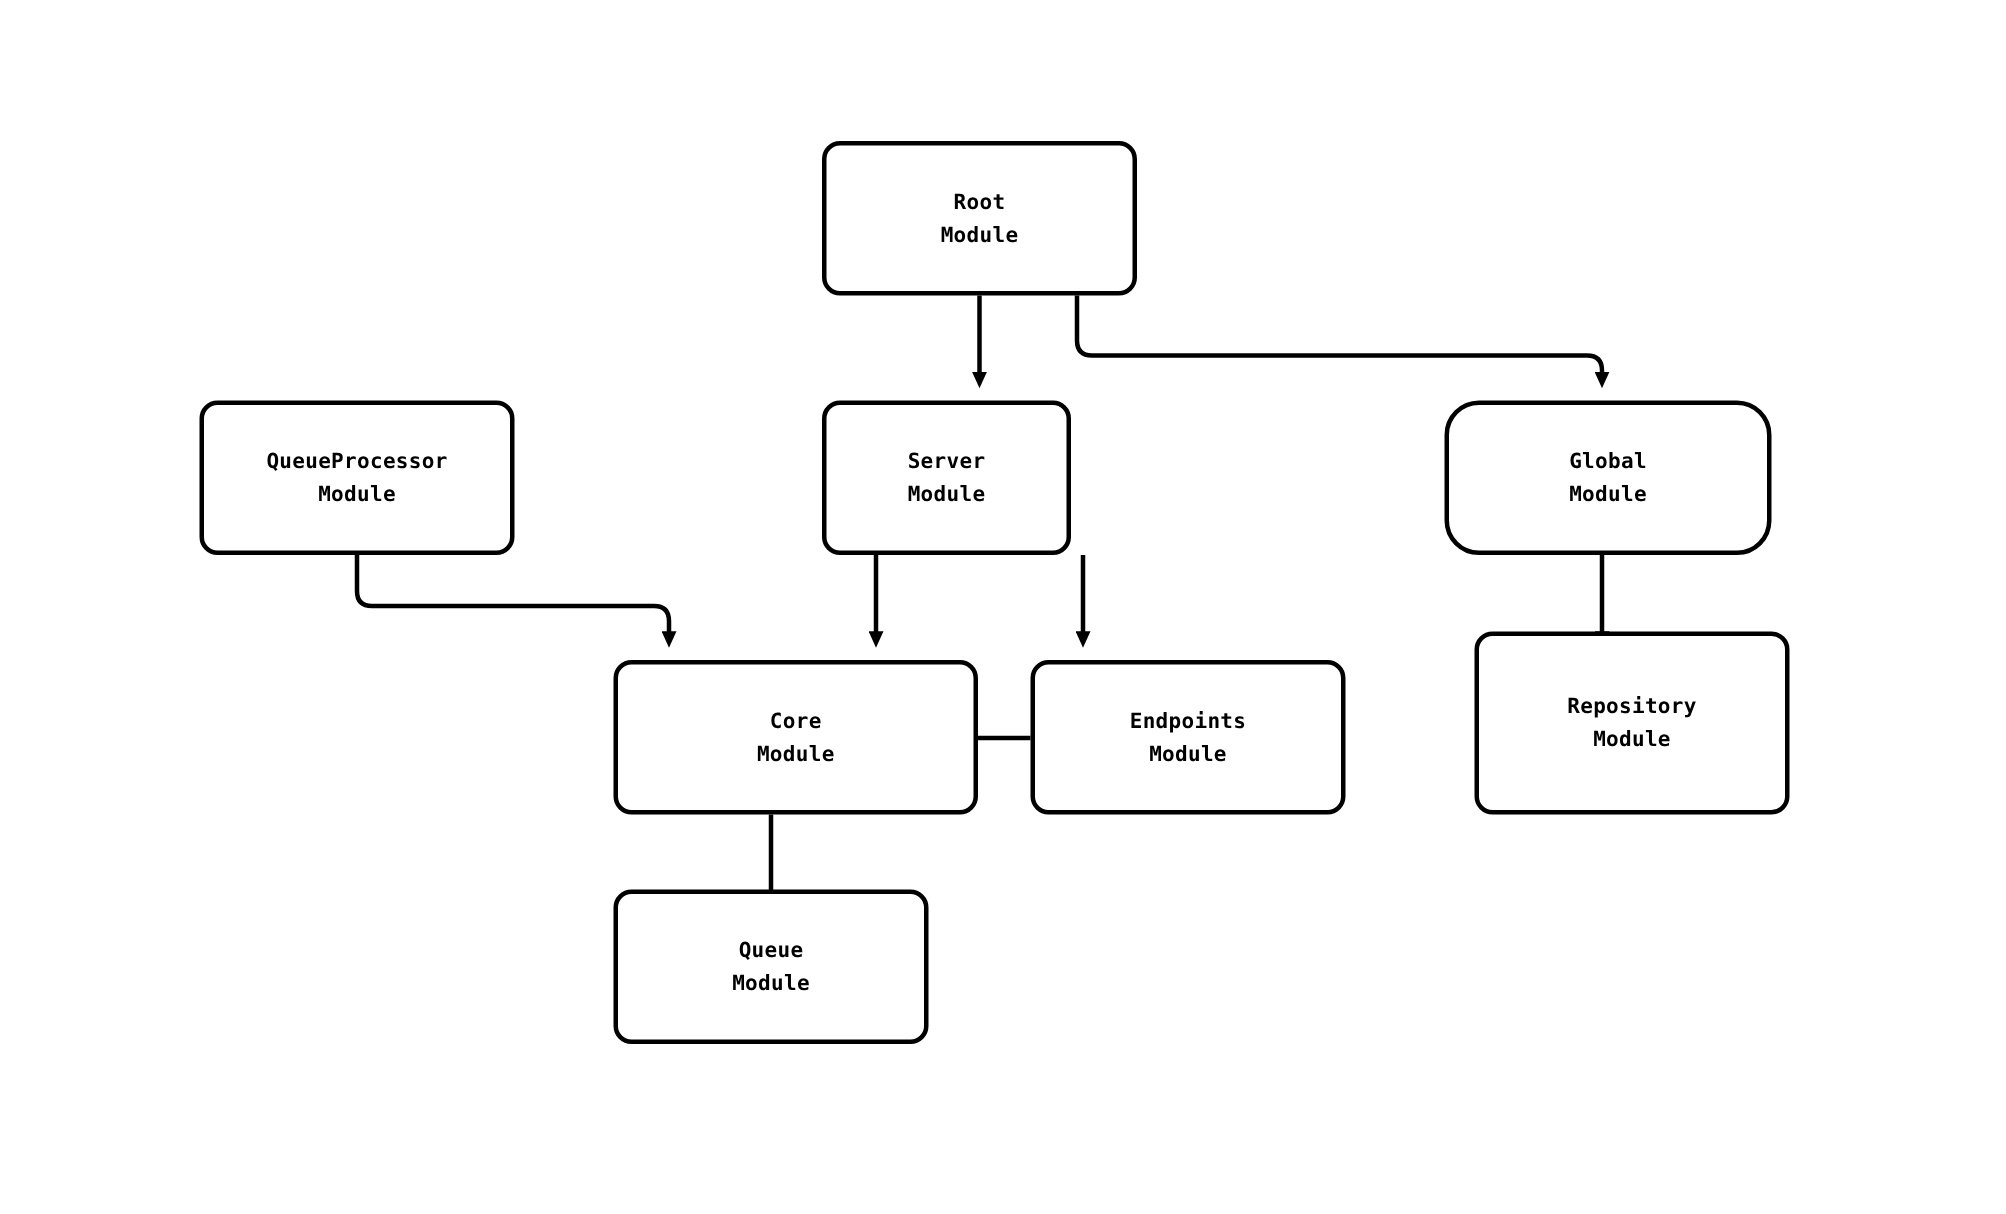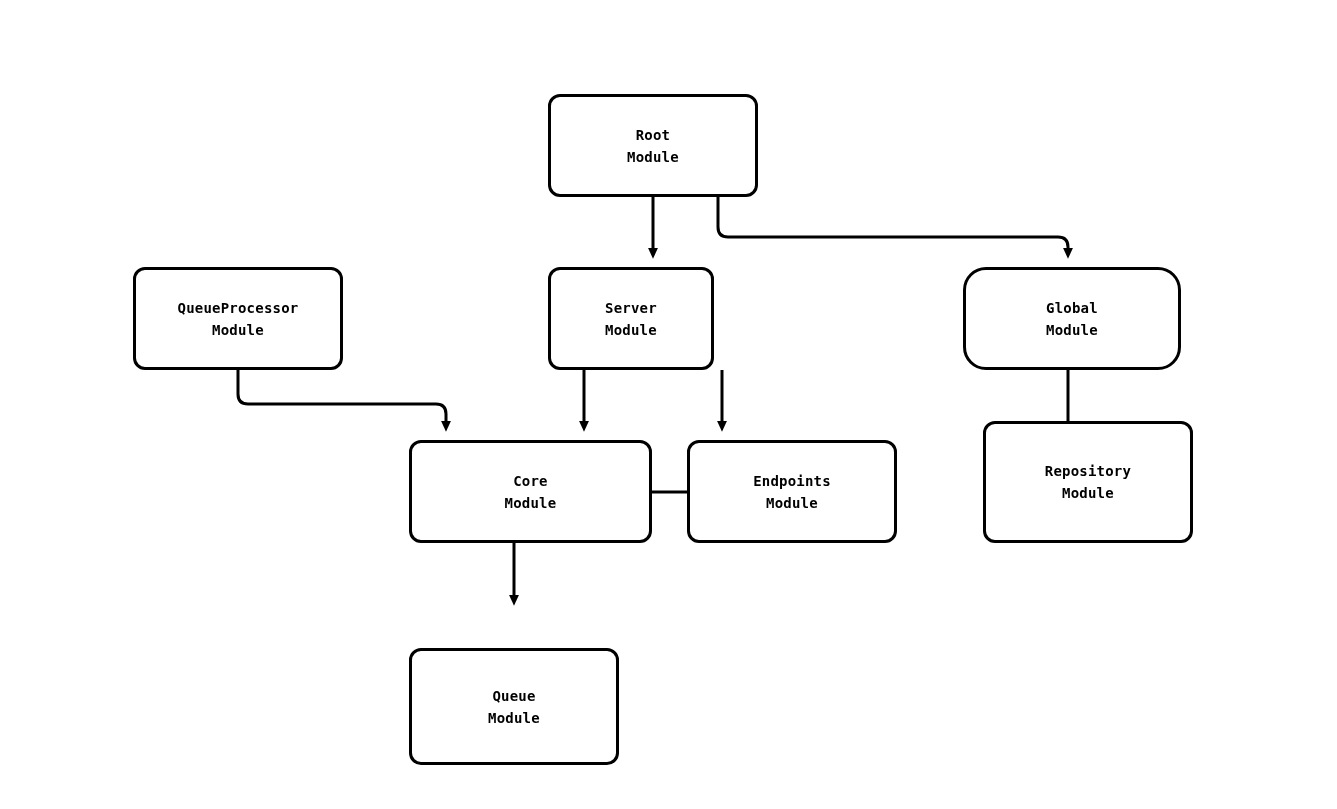--- a/index.html
+++ b/index.html
@@ -106,18 +106,18 @@
   <div class="node" style="left:687px; top:440px; width:210px; height:103px;align-items:center;">
     <div class="node-label">Endpoints
 Module</div>
   </div>
 
   <div class="node" style="left:963px; top:421px; width:210px; height:122px;margin-left:20px;">
     <div class="node-label">Repository
 Module</div>
   </div>
 
-  <div class="node" style="left:409px; top:648px; width:210px; height:117px;">
+  <div class="node" style="left:409px; top:593px; width:210px; height:103px;">
     <div class="node-label">Queue
 Module</div>
   </div>
 
 </div>
 
 </body></html>

